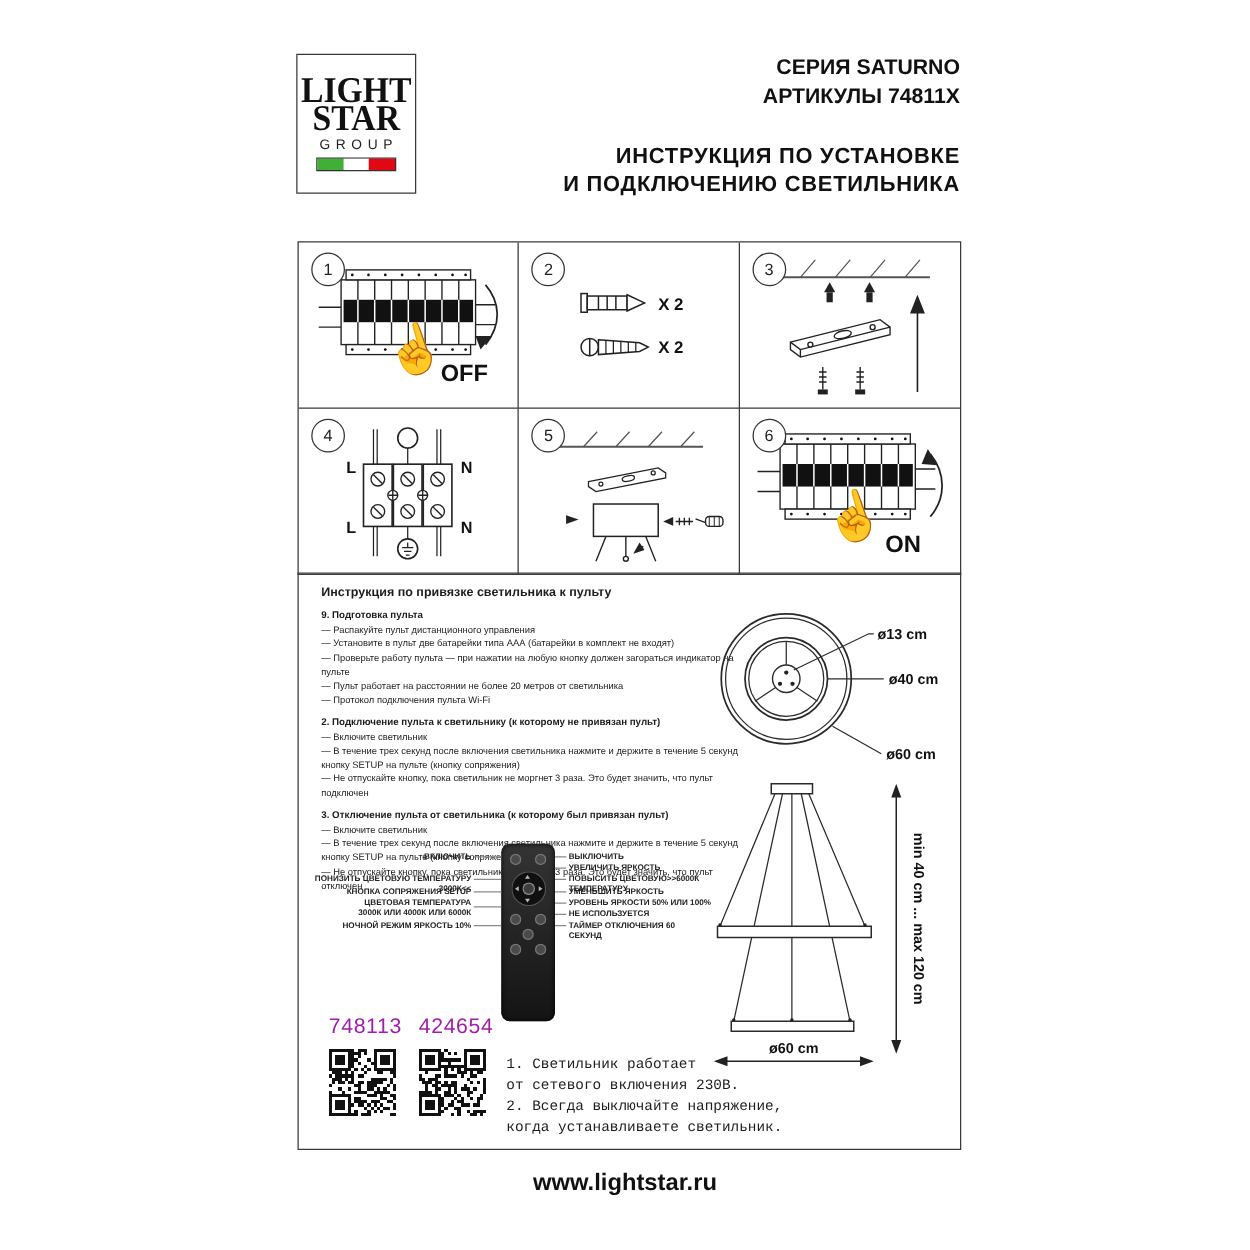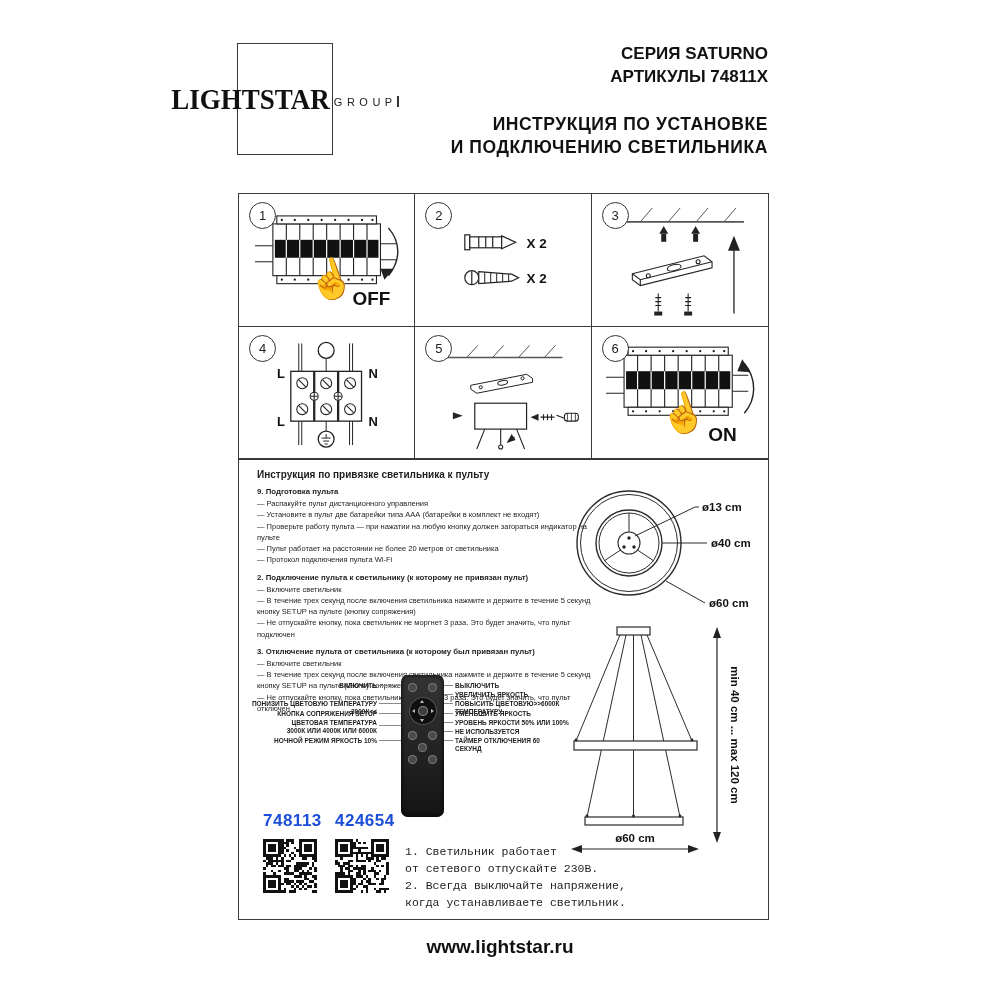--- a/index.html
+++ b/index.html
@@ -2,21 +2,21 @@
 <html><head>
 <meta charset="utf-8">
 <style>
   html,body{margin:0;padding:0;background:#ffffff;}
   .page{position:relative;width:1000px;height:1000px;background:#fff;
         font-family:"Liberation Sans",sans-serif;color:#1d1d1d;overflow:hidden;}
   .abs{position:absolute;}
 
   
   .logo{left:237px;top:43px;width:94px;height:110px;border:1.5px solid #3a3a3a;
-        display:flex;flex-direction:row;align-items:center;justify-content:center;background:#fff;}
+        display:flex;flex-direction:column;align-items:center;justify-content:center;background:#fff;}
   .logo-word{font-family:"Liberation Serif",serif;font-weight:bold;font-size:27px;line-height:22px;
              letter-spacing:0;color:#111;transform:scaleY(1.08);}
   .logo-group{font-size:11px;letter-spacing:4.5px;color:#222;margin:5px 0 0 4px;}
   .flag{width:62px;height:9px;border:1px solid #333;display:flex;margin-top:4px;}
   .flag div{flex:1;}
 
   
   .hdr-series{right:232px;top:42px;text-align:right;font-weight:bold;font-size:17px;line-height:23px;color:#111;}
   .hdr-title{right:232px;top:113px;text-align:right;font-weight:bold;font-size:17.5px;line-height:23px;
              letter-spacing:0.6px;color:#111;}
@@ -52,21 +52,21 @@
   .dp-up{left:11.5px;top:3px;border-left:2.5px solid transparent;border-right:2.5px solid transparent;border-bottom:3.5px solid #bbb;}
   .dp-dn{left:11.5px;bottom:3px;border-left:2.5px solid transparent;border-right:2.5px solid transparent;border-top:3.5px solid #bbb;}
   .dp-lf{left:3px;top:11.5px;border-top:2.5px solid transparent;border-bottom:2.5px solid transparent;border-right:3.5px solid #bbb;}
   .dp-rt{right:3px;top:11.5px;border-top:2.5px solid transparent;border-bottom:2.5px solid transparent;border-left:3.5px solid #bbb;}
 
   .rlab{position:absolute;font-size:6.5px;font-weight:600;color:#222;line-height:1.3;}
   .rlab.l{text-align:right;}
   .rline{position:absolute;height:1px;background:#8a8a8a;}
 
   
-  .qr-num{position:absolute;font-size:17px;font-weight:bold;letter-spacing:0.5px;color:#1d4ed8;}
+  .qr-num{position:absolute;font-size:17px;font-weight:normal;letter-spacing:0.5px;color:#a21caf;}
   .qr-box{position:absolute;width:54px;height:54px;}
   .qr-box svg rect{fill:#111;}
   .notes{position:absolute;left:166px;top:384px;font-size:11.5px;line-height:17px;color:#1d1d1d;font-family:Liberation Mono, monospace;}
 
   .footer{left:0;right:0;top:936px;text-align:center;font-size:19px;font-weight:bold;color:#111;}
 
   svg text{font-family:"Liberation Sans",sans-serif;}
 </style>
 </head>
 <body>
@@ -872,20 +872,20 @@
           <rect x="6" y="20" width="1" height="1"></rect>
           <rect x="10" y="20" width="1" height="1"></rect>
           <rect x="12" y="20" width="1" height="1"></rect>
           <rect x="16" y="20" width="1" height="1"></rect>
           <rect x="17" y="20" width="1" height="1"></rect>
           <rect x="19" y="20" width="1" height="1"></rect>
         </svg></div>
 
     <div class="notes">
       <div>1. Светильник работает</div>
-      <div>от сетевого отпускайте 230В.</div>
+      <div>от сетевого включения 230В.</div>
       <div>2. Всегда выключайте напряжение,</div>
       <div>когда устанавливаете светильник.</div>
     </div>
   </div>
 
   <div class="abs footer">www.lightstar.ru</div>
 </div>
 
 </body></html>

